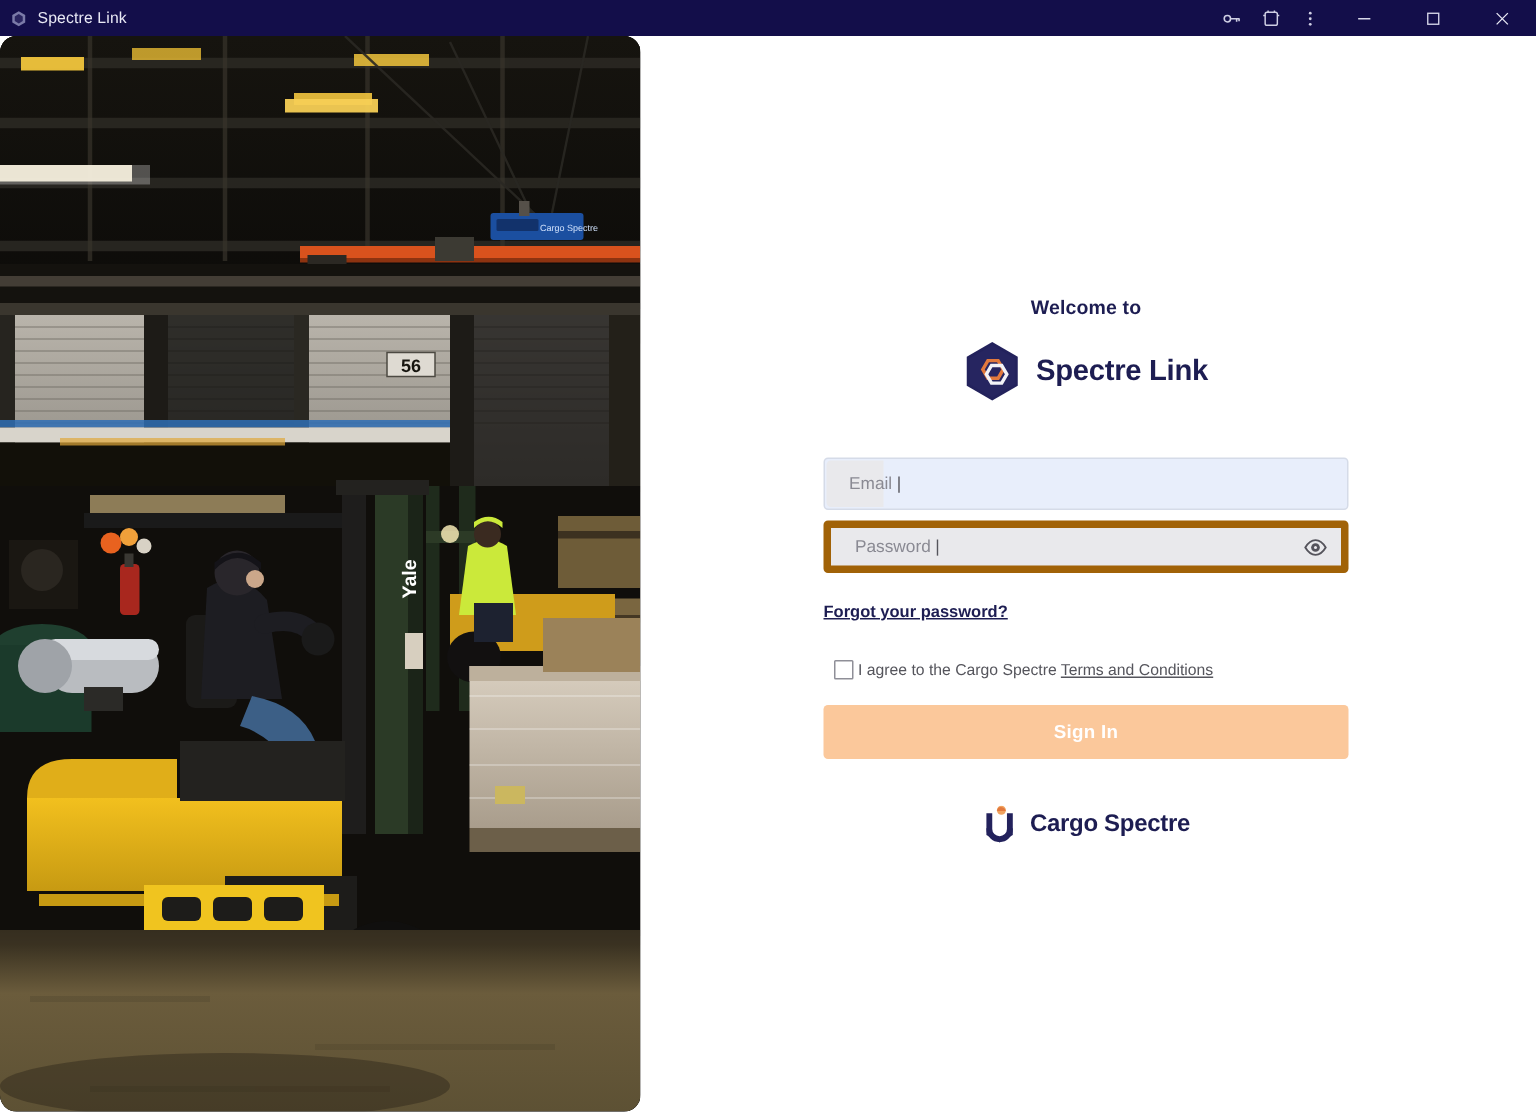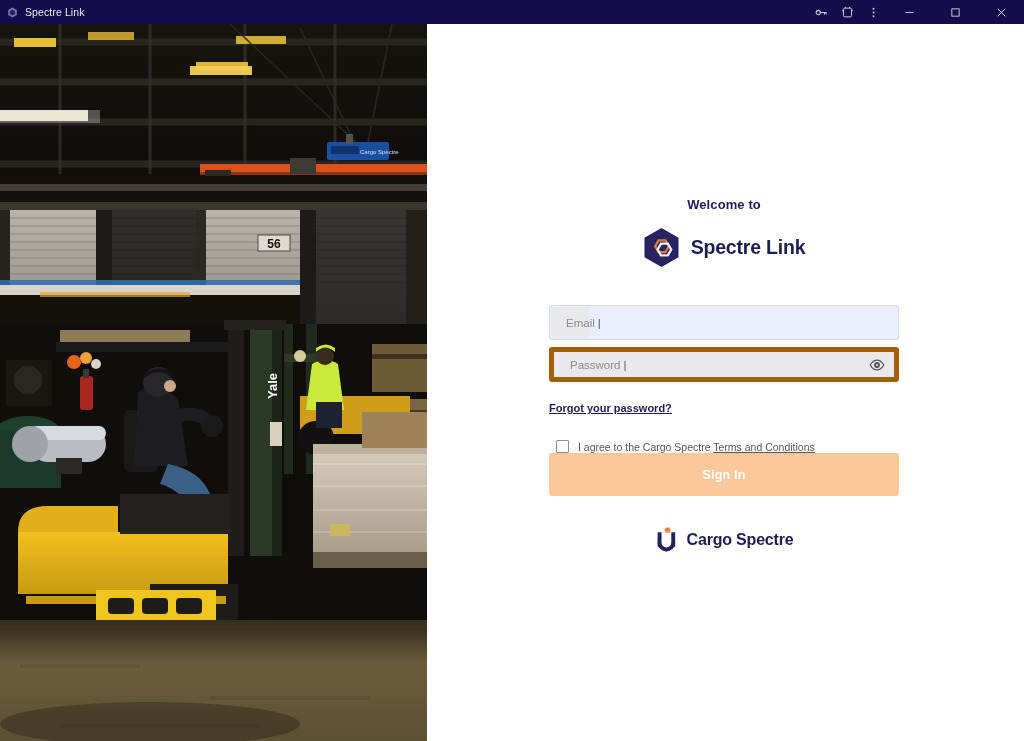--- a/index.html
+++ b/index.html
@@ -41,21 +41,21 @@
   
   #content {
     position: absolute; left: 0; top: 24px;
     width: 1024px; height: 717px;
     display: flex;
   }
 
   
   #photo {
     width: 427px; height: 717px; position: relative;
-    overflow: hidden; background: #0a0907;
+    overflow: hidden; background: #0a0907; border-radius: 11px;
   }
   #photo svg { display: block; width: 427px; height: 717px; }
 
   
   #formpanel {
     flex: 1 1 auto; height: 717px; background: #ffffff;
     position: relative;
   }
   #formwrap {
     position: absolute; left: 122px; top: 173px;
@@ -115,31 +115,32 @@
   .eyebtn svg { display:block; }
 
   .forgot {
     margin-top: 20px;
     font-size: 11px; font-weight: bold; color: #1d1d52;
     display: inline-block;
   }
 
   .agreerow {
     margin-top: 24px;
-    display: flex; align-items: center; gap: 9px; padding-left: 7px;
+    display: flex; align-items: center; gap: 3px; padding-left: 7px;
   }
   .cbox {
     width: 13px; height: 13px; flex: none;
     border: 1px solid #8f8f98; background: #ffffff; border-radius: 1px;
   }
   .agreetext { font-size: 10.5px; color: #55555c; white-space: nowrap; }
   .agreetext .tc { color: #55555c; text-decoration: underline; }
 
   .signin {
-    width: 350px; height: 43px;
+    margin-top: 17px;
+    width: 350px; height: 36px;
     background: #fbc89b;
     border-radius: 3px;
     display: flex; align-items: center; justify-content: center;
     color: #ffffff; font-size: 12.5px; font-weight: bold;
     letter-spacing: .2px;
   }
 
   .footerbrand {
     margin-top: 31px;
     display: flex; align-items: center; justify-content: center; gap: 9px;

